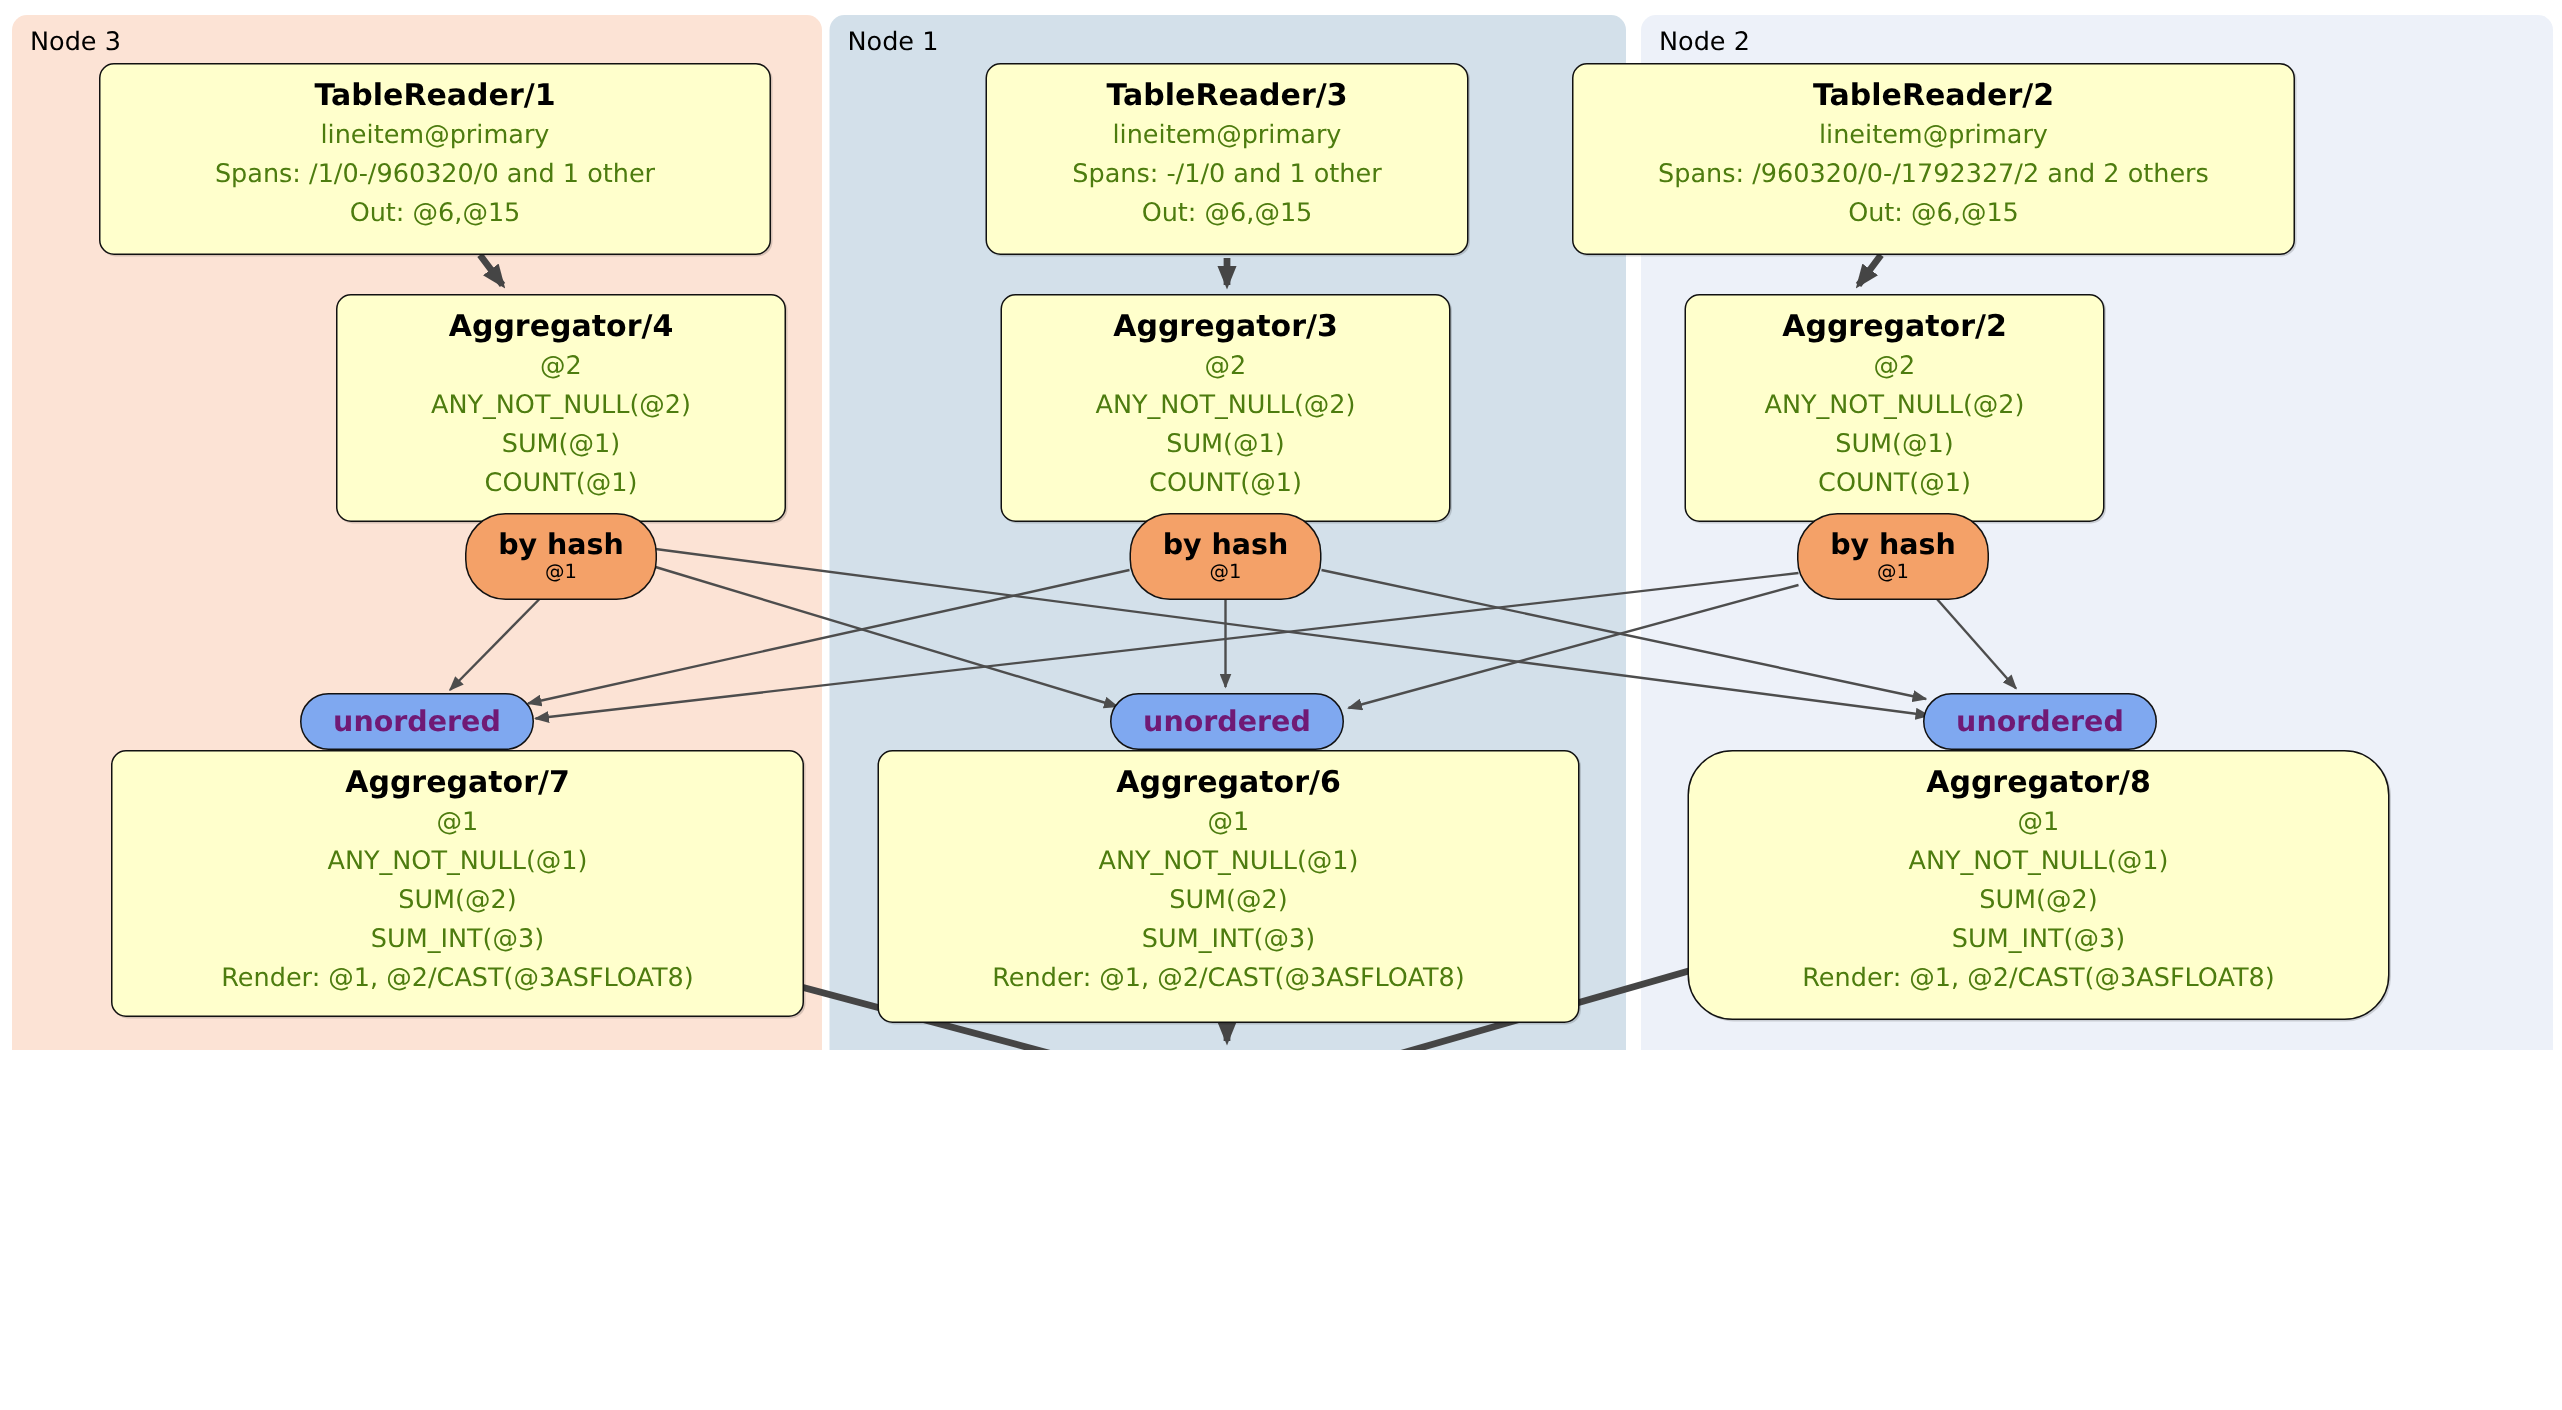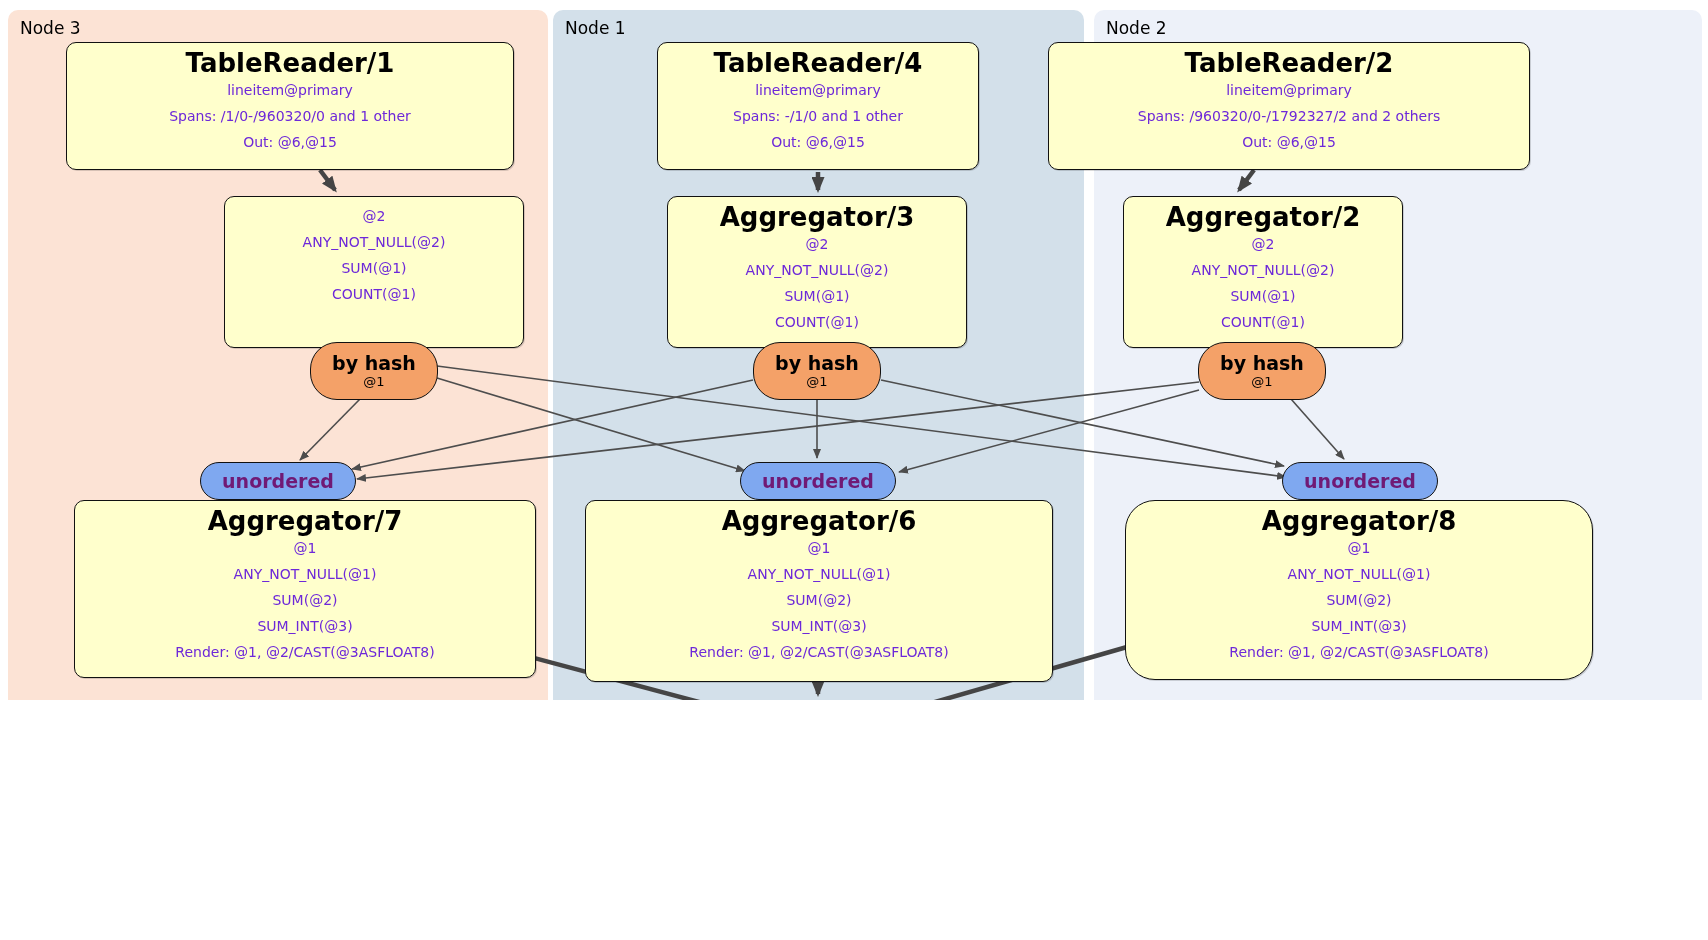--- a/index.html
+++ b/index.html
@@ -12,22 +12,22 @@
   .region-n1{left:553px;top:10px;width:531px;height:922px;background:var(--node1_bg,#d3e0ea);}
   .region-n2{left:1094px;top:10px;width:608px;height:712px;background:var(--node2_bg,#edf1f9);}
 
   svg.edges{position:absolute;left:0;top:0;width:1708px;height:940px;}
   .e{stroke:var(--edge,#4d4d4d);stroke-width:1.6;fill:none;}
   .t{stroke:var(--edge_thick,#454545);stroke-width:4.5;fill:none;}
 
   .pbox{position:absolute;background:var(--box_fill,#ffffcc);border:1.5px solid #111;
         border-radius:10px;text-align:center;padding-top:6px;box-sizing:border-box;
         box-shadow:1px 1px 0 rgba(0,0,0,0.15);}
-  .pbox .ttl{font-weight:bold;font-size:26px;line-height:28px;color:#000;}
-  .pbox .ln{font-size:14px;line-height:26px;color:#6d28d9;white-space:nowrap;}
+  .pbox .ttl{font-weight:bold;font-size:20px;line-height:28px;color:#000;}
+  .pbox .ln{font-size:17px;line-height:26px;color:#4d7c0f;white-space:nowrap;}
   .pbox-mini{display:flex;align-items:center;justify-content:center;padding-top:0;}
 
   .oval{position:absolute;border:1.6px solid #111;text-align:center;box-sizing:border-box;
         display:flex;flex-direction:column;align-items:center;justify-content:center;}
   .router{width:128px;height:58px;border-radius:27px;background:var(--router_fill,#f4a168);}
   .router .rl{font-weight:bold;font-size:19px;line-height:22px;color:#000;}
   .router .rs{font-size:13px;line-height:16px;color:#000;}
   .stream{width:156px;height:38px;border-radius:19px;background:var(--stream_fill,#7fa8f0);}
   .stream .sl{font-weight:bold;font-size:19px;color:#701a75;}
 </style>
@@ -79,36 +79,37 @@
     </g>
   </svg>
 
   <div class="pbox" style="left:66px;top:42px;width:448px;height:128px;">
     <div class="ttl">TableReader/1</div>
     <div class="ln">lineitem@primary</div>
     <div class="ln">Spans: /1/0-/960320/0 and 1 other</div>
     <div class="ln">Out: @6,@15</div>
   </div>
   <div class="pbox" style="left:224px;top:196px;width:300px;height:152px;">
+    <div class="ttl">Aggregator/4</div>
     <div class="ln">@2</div>
     <div class="ln">ANY_NOT_NULL(@2)</div>
     <div class="ln">SUM(@1)</div>
     <div class="ln">COUNT(@1)</div>
   </div>
   <div class="pbox" style="left:33px;top:500px;width:462px;height:178px;margin-left:41px;">
     <div class="ttl">Aggregator/7</div>
     <div class="ln">@1</div>
     <div class="ln">ANY_NOT_NULL(@1)</div>
     <div class="ln">SUM(@2)</div>
     <div class="ln">SUM_INT(@3)</div>
     <div class="ln">Render: @1, @2/CAST(@3ASFLOAT8)</div>
   </div>
 
   <div class="pbox" style="left:657px;top:42px;width:322px;height:128px;">
-    <div class="ttl">TableReader/4</div>
+    <div class="ttl">TableReader/3</div>
     <div class="ln">lineitem@primary</div>
     <div class="ln">Spans: -/1/0 and 1 other</div>
     <div class="ln">Out: @6,@15</div>
   </div>
   <div class="pbox" style="left:667px;top:196px;width:300px;height:152px;">
     <div class="ttl">Aggregator/3</div>
     <div class="ln">@2</div>
     <div class="ln">ANY_NOT_NULL(@2)</div>
     <div class="ln">SUM(@1)</div>
     <div class="ln">COUNT(@1)</div>

